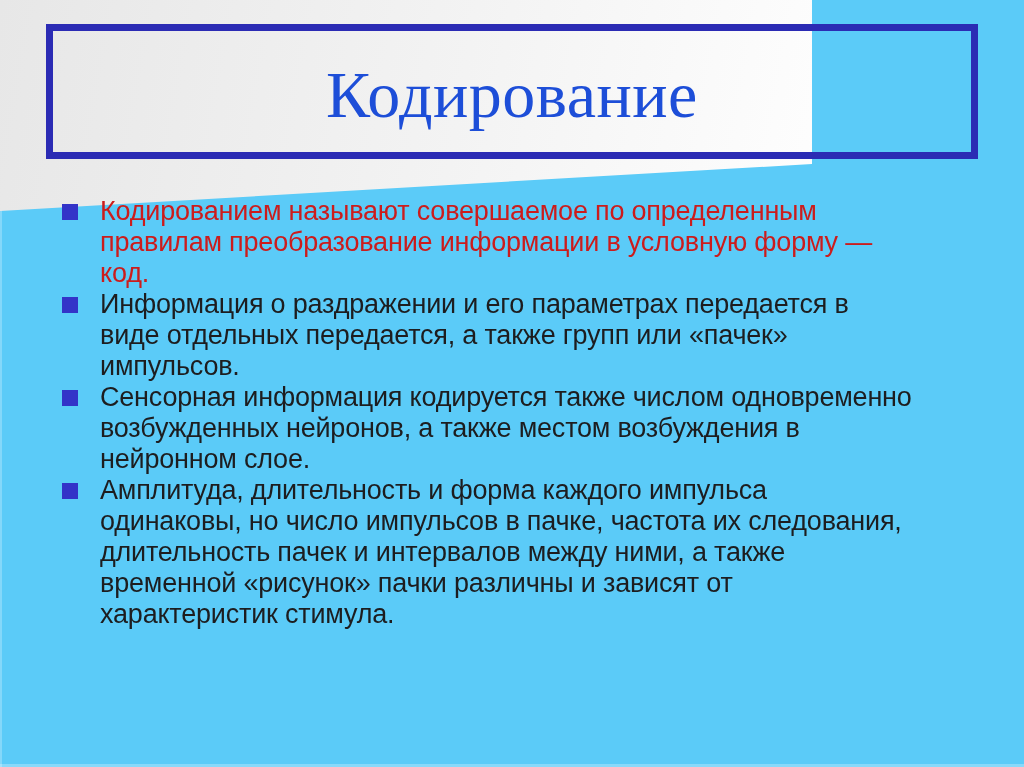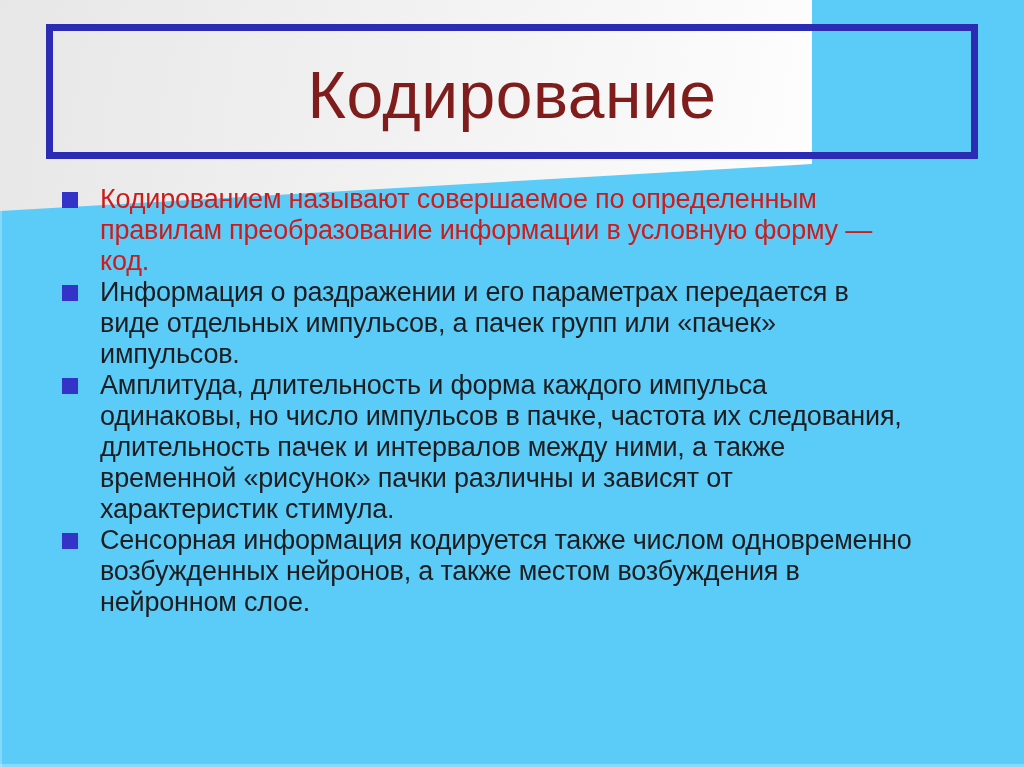--- a/index.html
+++ b/index.html
@@ -37,29 +37,30 @@
     height: 135px;
     border: 7px solid var(--border-color, #2B2BB4);
     box-sizing: border-box;
     display: flex;
     align-items: center;
     justify-content: center;
   }
   .title-text {
     font-size: 66px;
     line-height: 1;
-    color: #7f1d1d;
+    color: #1d4ed8;
     letter-spacing: 0.5px;
     padding-top: 6px;
     white-space: nowrap;
+    font-family: Liberation Serif, serif;
   }
   .bullet-list {
     position: absolute;
     left: 62px;
-    top: 184px;
+    top: 196px;
     width: 940px;
   }
   .bullet-item {
     display: flex;
     align-items: flex-start;
   }
   .bullet-marker {
     flex: 0 0 16px;
     width: 16px;
     height: 16px;
@@ -87,31 +88,31 @@
   <div class="bullet-list">
       <div class="bullet-item">
         <span class="bullet-marker"></span>
         <div class="bullet-text red">Кодированием называют совершаемое по определенным
 правилам преобразование информации в условную форму —
 код.</div>
       </div>
       <div class="bullet-item">
         <span class="bullet-marker"></span>
         <div class="bullet-text dark">Информация о раздражении и его параметрах передается в
-виде отдельных импульсов, а пачек групп или «пачек»
+виде отдельных передается, а также групп или «пачек»
 импульсов.</div>
+      </div>
+      <div class="bullet-item">
+        <span class="bullet-marker"></span>
+        <div class="bullet-text dark">Сенсорная информация кодируется также числом одновременно
+возбужденных нейронов, а также местом возбуждения в
+нейронном слое.</div>
       </div>
       <div class="bullet-item">
         <span class="bullet-marker"></span>
         <div class="bullet-text dark">Амплитуда, длительность и форма каждого импульса
 одинаковы, но число импульсов в пачке, частота их следования,
 длительность пачек и интервалов между ними, а также
 временной «рисунок» пачки различны и зависят от
 характеристик стимула.</div>
       </div>
-      <div class="bullet-item">
-        <span class="bullet-marker"></span>
-        <div class="bullet-text dark">Сенсорная информация кодируется также числом одновременно
-возбужденных нейронов, а также местом возбуждения в
-нейронном слое.</div>
-      </div>
     </div>
 </div>
 
 </body></html>

